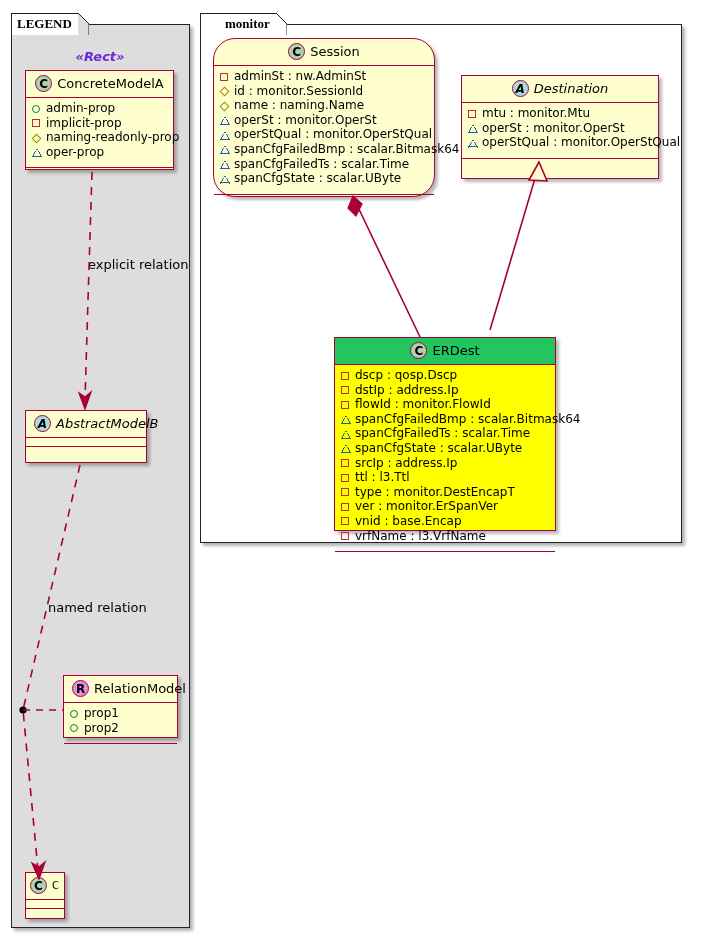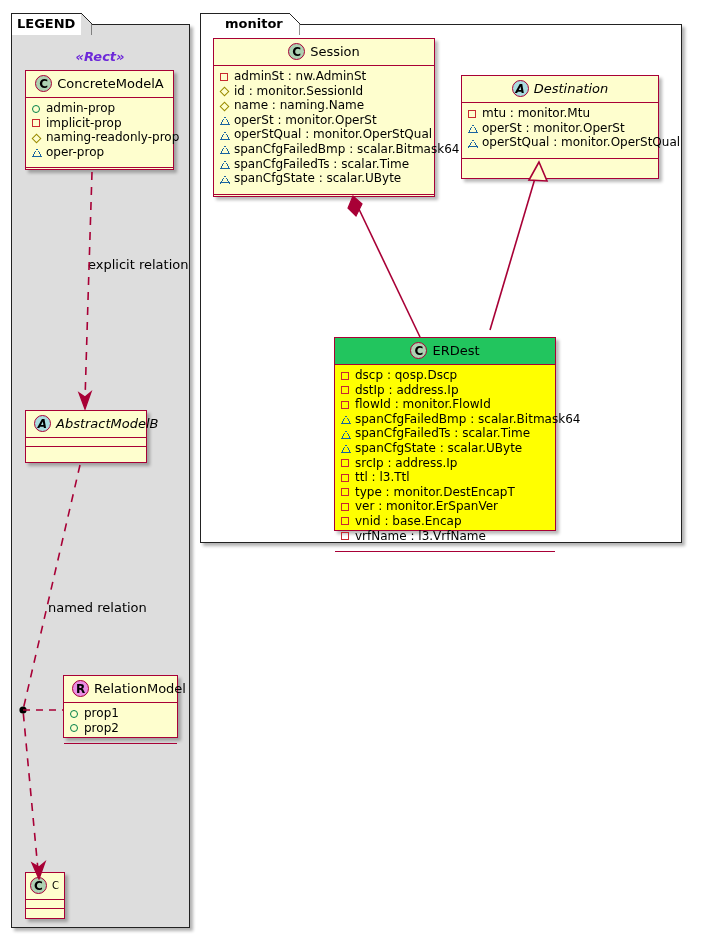--- a/index.html
+++ b/index.html
@@ -36,20 +36,21 @@
     box-sizing: border-box;
     border: 1px solid #222222;
     border-bottom: none;
     background: #ffffff;
     font-weight: bold;
     font-size: 13px;
     color: #000000;
     line-height: 20px;
     padding: 0 6px 0 5px;
     white-space: nowrap;
+    font-family: Liberation Serif, serif;
   }
   .pkg-tab .tab-fold {
     position: absolute;
     right: -11px;
     top: -1px;
     width: 11px;
     height: 22px;
     overflow: hidden;
   }
   
@@ -269,21 +270,21 @@
   <div class="pkg-tab" style="left:200px; top:13px; height:22px; min-width:60px;padding-left:24px;">
     <span>monitor</span>
     <span class="tab-fold">
       <svg width="11" height="22" viewBox="0 0 11 22">
         <path d="M0,0 L11,11 L11,22 L0,22 Z" fill="#ffffff" stroke="none"></path>
         <path d="M0,0 L11,11 L11,22" fill="none" stroke="#222222" stroke-width="1"></path>
       </svg>
     </span>
   </div>
 
-  <div class="cls" style="left:213px; top:38px; width:222px; height:159px;">
+  <div class="cls" style="left:213px; top:38px; width:222px; height:159px;border-radius:22px;">
     <div class="cls-header">
       <span class="badge badge-C">C</span><span class="cls-title">Session</span>
     </div>
     <div class="cls-attrs">
       <div class="attr"><span class="vis v-square"></span><span>adminSt : nw.AdminSt</span></div>
       <div class="attr"><span class="vis v-diamond"></span><span>id : monitor.SessionId</span></div>
       <div class="attr"><span class="vis v-diamond"></span><span>name : naming.Name</span></div>
       <div class="attr"><span class="vis v-triangle"></span><span>operSt : monitor.OperSt</span></div>
       <div class="attr"><span class="vis v-triangle"></span><span>operStQual : monitor.OperStQual</span></div>
       <div class="attr"><span class="vis v-triangle"></span><span>spanCfgFailedBmp : scalar.Bitmask64</span></div>

